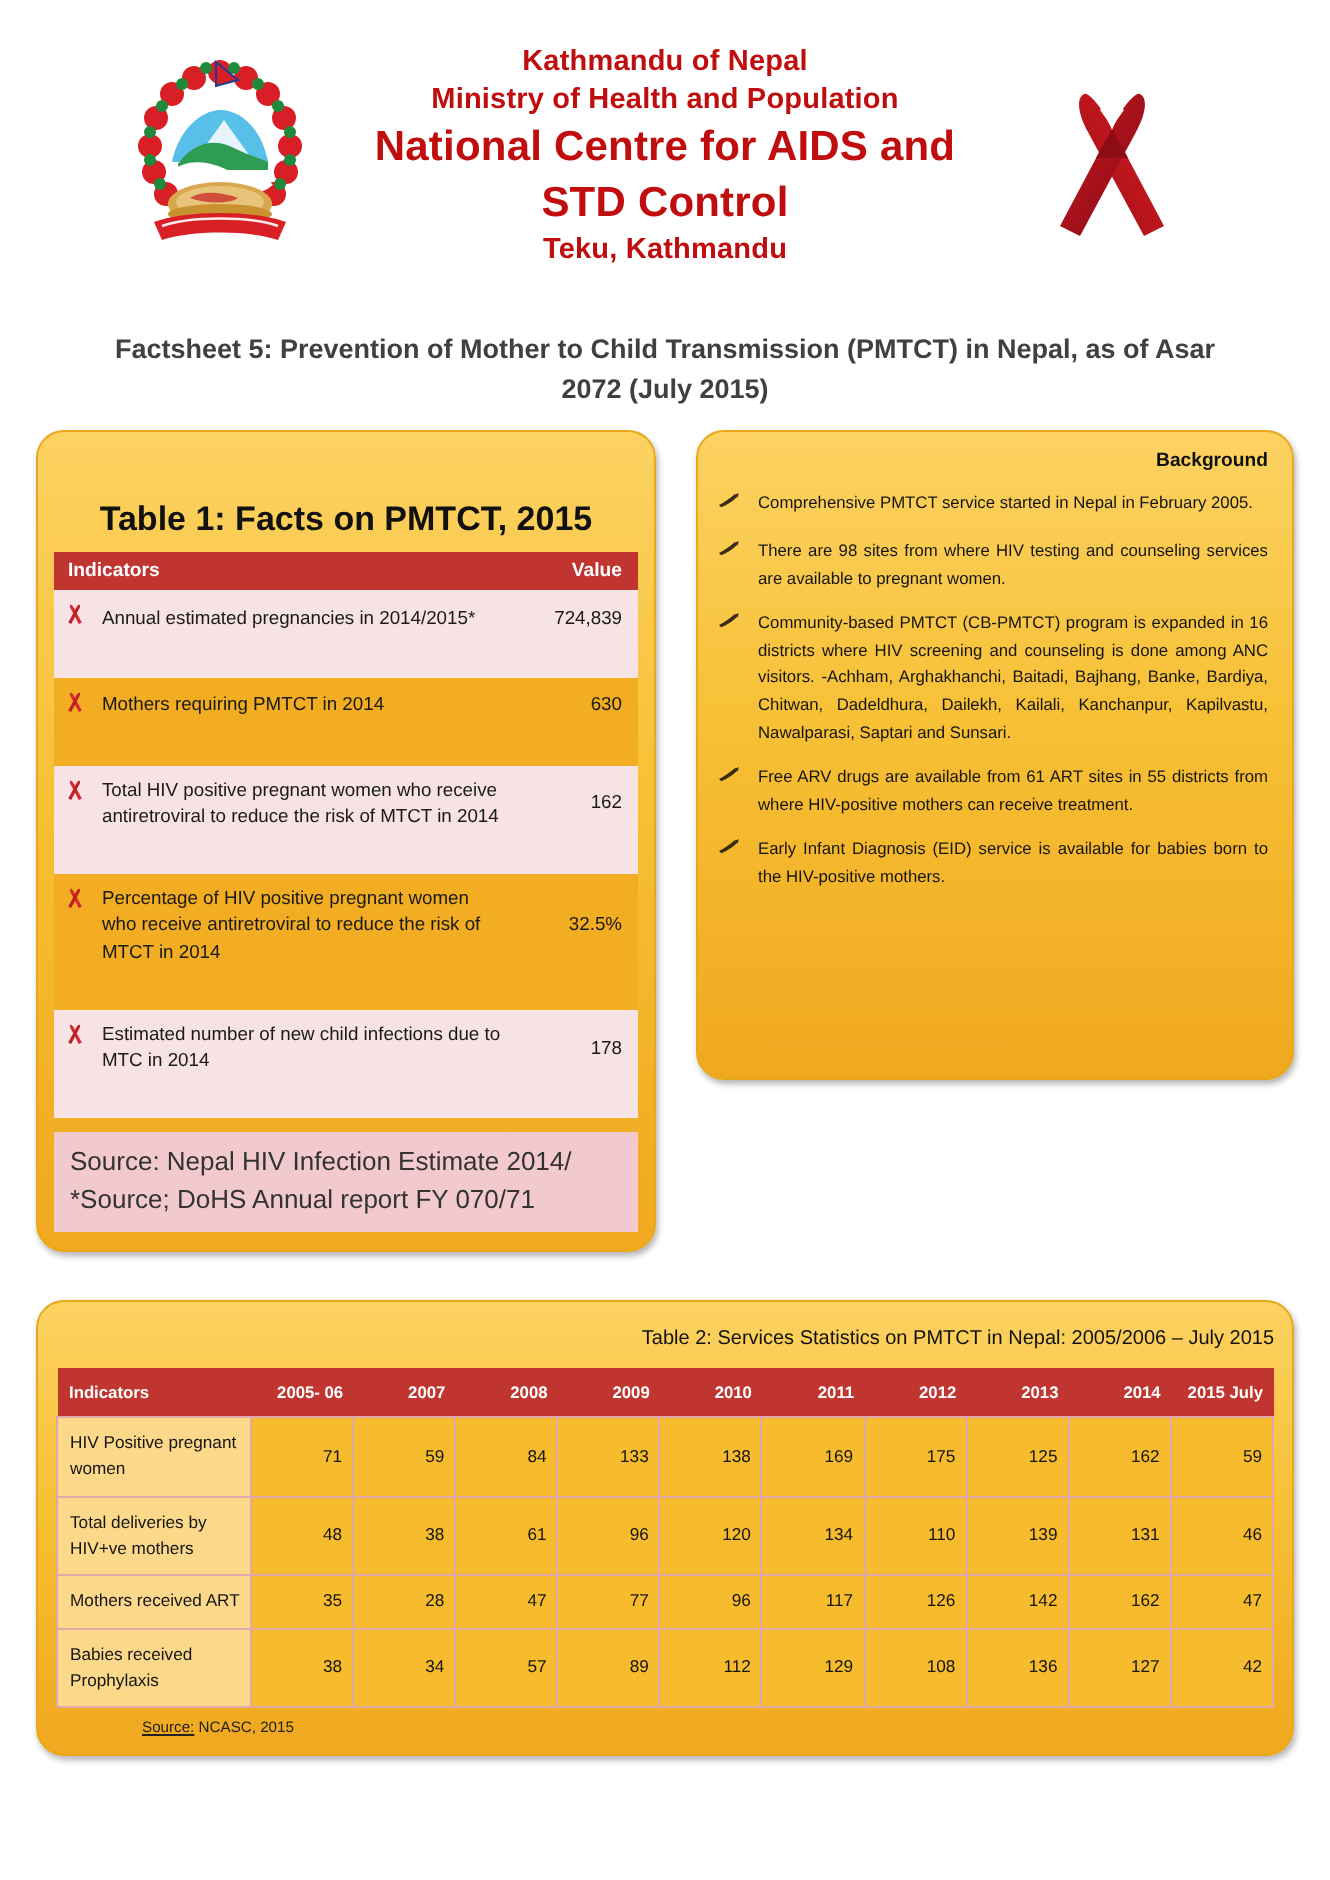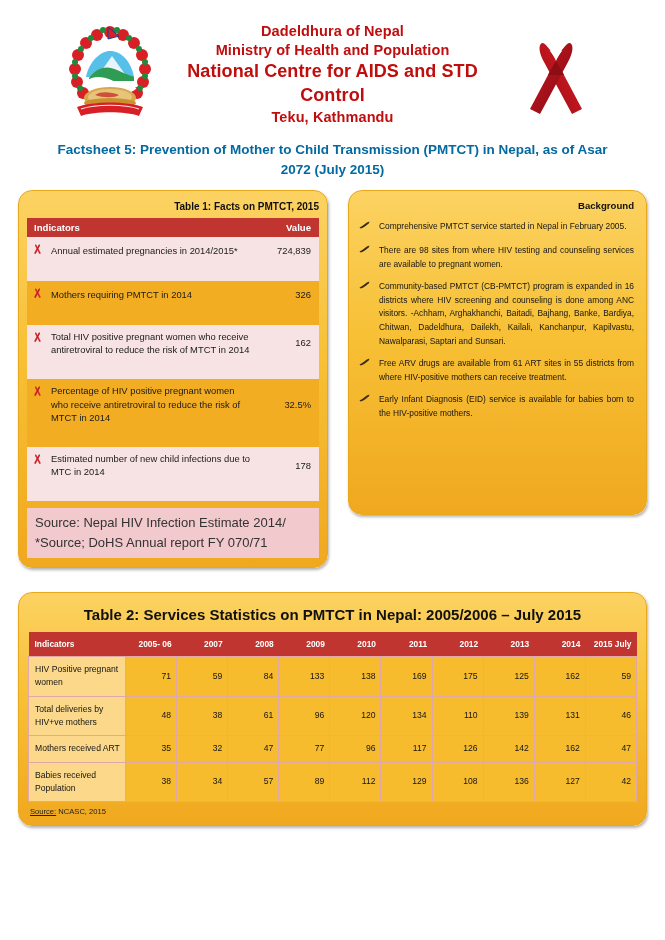--- a/index.html
+++ b/index.html
@@ -46,31 +46,31 @@
     flex: 0 0 auto;
     width: 330px;
     line-height: 1.32;
   }
   .org-line {
     font-size: 14.5px;
     font-weight: bold;
     letter-spacing: .1px;
   }
   .org-line.big {
-    font-size: 18px;
+    font-size: 21px;
   }
 
   
   .factsheet-title {
     text-align: center;
     font-size: 13.5px;
     font-weight: bold;
-    color: #0369a1;
+    color: #404040;
     line-height: 1.5;
-    margin: 7px 42px 10px 42px;
+    margin: 24px 42px 10px 42px;
   }
 
   
   .mid-row {
     display: flex;
     gap: 20px;
     padding: 0 18px;
     align-items: flex-start;
   }
 
@@ -81,25 +81,26 @@
     border: 1px solid #e8a81c;
   }
 
   
   .t1-panel {
     width: 292px;
     padding: 7px 8px 9px 8px;
     flex: 0 0 292px;
   }
   .t1-title {
-    text-align: right;
-    font-size: 10px;
+    text-align: center;
+    font-size: 17px;
     font-weight: bold;
     padding: 3px 0 6px 0;
     color: #111;
+    margin-top: 24px;
   }
   table.t1 {
     width: 100%;
     border-collapse: collapse;
     font-size: 9.4px;
   }
   table.t1 th {
     background: #c0352f;
     color: #ffffff;
     font-size: 9.6px;
@@ -173,23 +174,23 @@
     flex: 1 1 auto;
     text-align: justify;
   }
 
   
   .t2-wrap {
     margin: 24px 18px 0 18px;
     padding: 9px 9px 7px 9px;
   }
   .t2-title {
-    text-align: center;
-    font-size: 15px;
-    font-weight: bold;
+    text-align: right;
+    font-size: 10px;
+    font-weight: normal;
     padding: 4px 0 9px 0;
     color: #111;
   }
   table.t2 {
     width: 100%;
     border-collapse: collapse;
     font-size: 8.6px;
     table-layout: fixed;
   }
   table.t2 th {
@@ -219,21 +220,21 @@
     padding-left: 6px;
     background: #fefefe;
     line-height: 1.55;
   }
   table.t2 tr.shade td.ind { background: #fbd88a; }
   .t2-source {
     font-size: 7.6px;
     padding: 5px 0 2px 2px;
     color: #222;
   }
-  .t2-source u { text-decoration: underline; }
+  .t2-source u { text-decoration: underline; margin-left: 41px; }
 </style>
 </head>
 <body>
 
 <div class="header">
 
   <div class="emblem-wrap">
     <svg width="86" height="98" viewBox="0 0 86 98">
 
       <g fill="#d81f26">
@@ -278,21 +279,21 @@
       <ellipse cx="43" cy="72" rx="22" ry="8" fill="#e8c47a"></ellipse>
       <path d="M28 70 C34 66, 44 67, 52 70 C48 73, 36 73, 28 70 Z" fill="#cf4f3a"></path>
       <ellipse cx="43" cy="78" rx="26" ry="5" fill="#c8922f"></ellipse>
 
       <path d="M10 82 C26 76, 60 76, 76 82 L72 91 C58 86, 28 86, 14 91 Z" fill="#d81f26"></path>
       <path d="M14 84 C28 79, 58 79, 72 84" fill="none" stroke="#ffe9ea" stroke-width="1.2"></path>
     </svg>
   </div>
 
   <div class="org-block">
-    <div class="org-line">Dadeldhura of Nepal</div>
+    <div class="org-line">Kathmandu of Nepal</div>
     <div class="org-line">Ministry of Health and Population</div>
     <div class="org-line big">National Centre for AIDS and STD Control</div>
     <div class="org-line">Teku, Kathmandu</div>
   </div>
 
   <div class="ribbon-wrap">
     <svg width="72" height="88" viewBox="0 0 72 88">
       <defs>
         <linearGradient id="rib1" x1="0" y1="0" x2="1" y2="1">
           <stop offset="0%" stop-color="#c8181f"></stop>
@@ -334,21 +335,21 @@
               </svg></td>
             <td class="lbl">Annual estimated pregnancies in 2014/2015*</td>
             <td class="val">724,839</td>
           </tr>
           <tr class="rw-orange">
             <td class="ic"><svg width="9" height="12" viewBox="0 0 9 12">
                 <path d="M4.5 4 C3.6 2.2 2.9 1.2 2.4 1.4 C1.6 1.7 2 3 3 4.5 L6.4 11 L7.9 10.2 Z" fill="#d8282f"></path>
                 <path d="M4.5 4 C5.4 2.2 6.1 1.2 6.6 1.4 C7.4 1.7 7 3 6 4.5 L2.6 11 L1.1 10.2 Z" fill="#c01f26"></path>
               </svg></td>
             <td class="lbl">Mothers requiring PMTCT in 2014</td>
-            <td class="val">326</td>
+            <td class="val">630</td>
           </tr>
           <tr class="rw-pink">
             <td class="ic"><svg width="9" height="12" viewBox="0 0 9 12">
                 <path d="M4.5 4 C3.6 2.2 2.9 1.2 2.4 1.4 C1.6 1.7 2 3 3 4.5 L6.4 11 L7.9 10.2 Z" fill="#d8282f"></path>
                 <path d="M4.5 4 C5.4 2.2 6.1 1.2 6.6 1.4 C7.4 1.7 7 3 6 4.5 L2.6 11 L1.1 10.2 Z" fill="#c01f26"></path>
               </svg></td>
             <td class="lbl">Total HIV positive pregnant women who receive antiretroviral to reduce the risk of MTCT in 2014</td>
             <td class="val">162</td>
           </tr>
           <tr class="rw-orange">
@@ -455,32 +456,32 @@
           <td>120</td>
           <td>134</td>
           <td>110</td>
           <td>139</td>
           <td>131</td>
           <td>46</td>
         </tr>
         <tr class="shade">
           <td class="ind">Mothers received ART</td>
           <td>35</td>
-          <td>32</td>
+          <td>28</td>
           <td>47</td>
           <td>77</td>
           <td>96</td>
           <td>117</td>
           <td>126</td>
           <td>142</td>
           <td>162</td>
           <td>47</td>
         </tr>
         <tr class="shade">
-          <td class="ind">Babies received Population</td>
+          <td class="ind">Babies received Prophylaxis</td>
           <td>38</td>
           <td>34</td>
           <td>57</td>
           <td>89</td>
           <td>112</td>
           <td>129</td>
           <td>108</td>
           <td>136</td>
           <td>127</td>
           <td>42</td>

